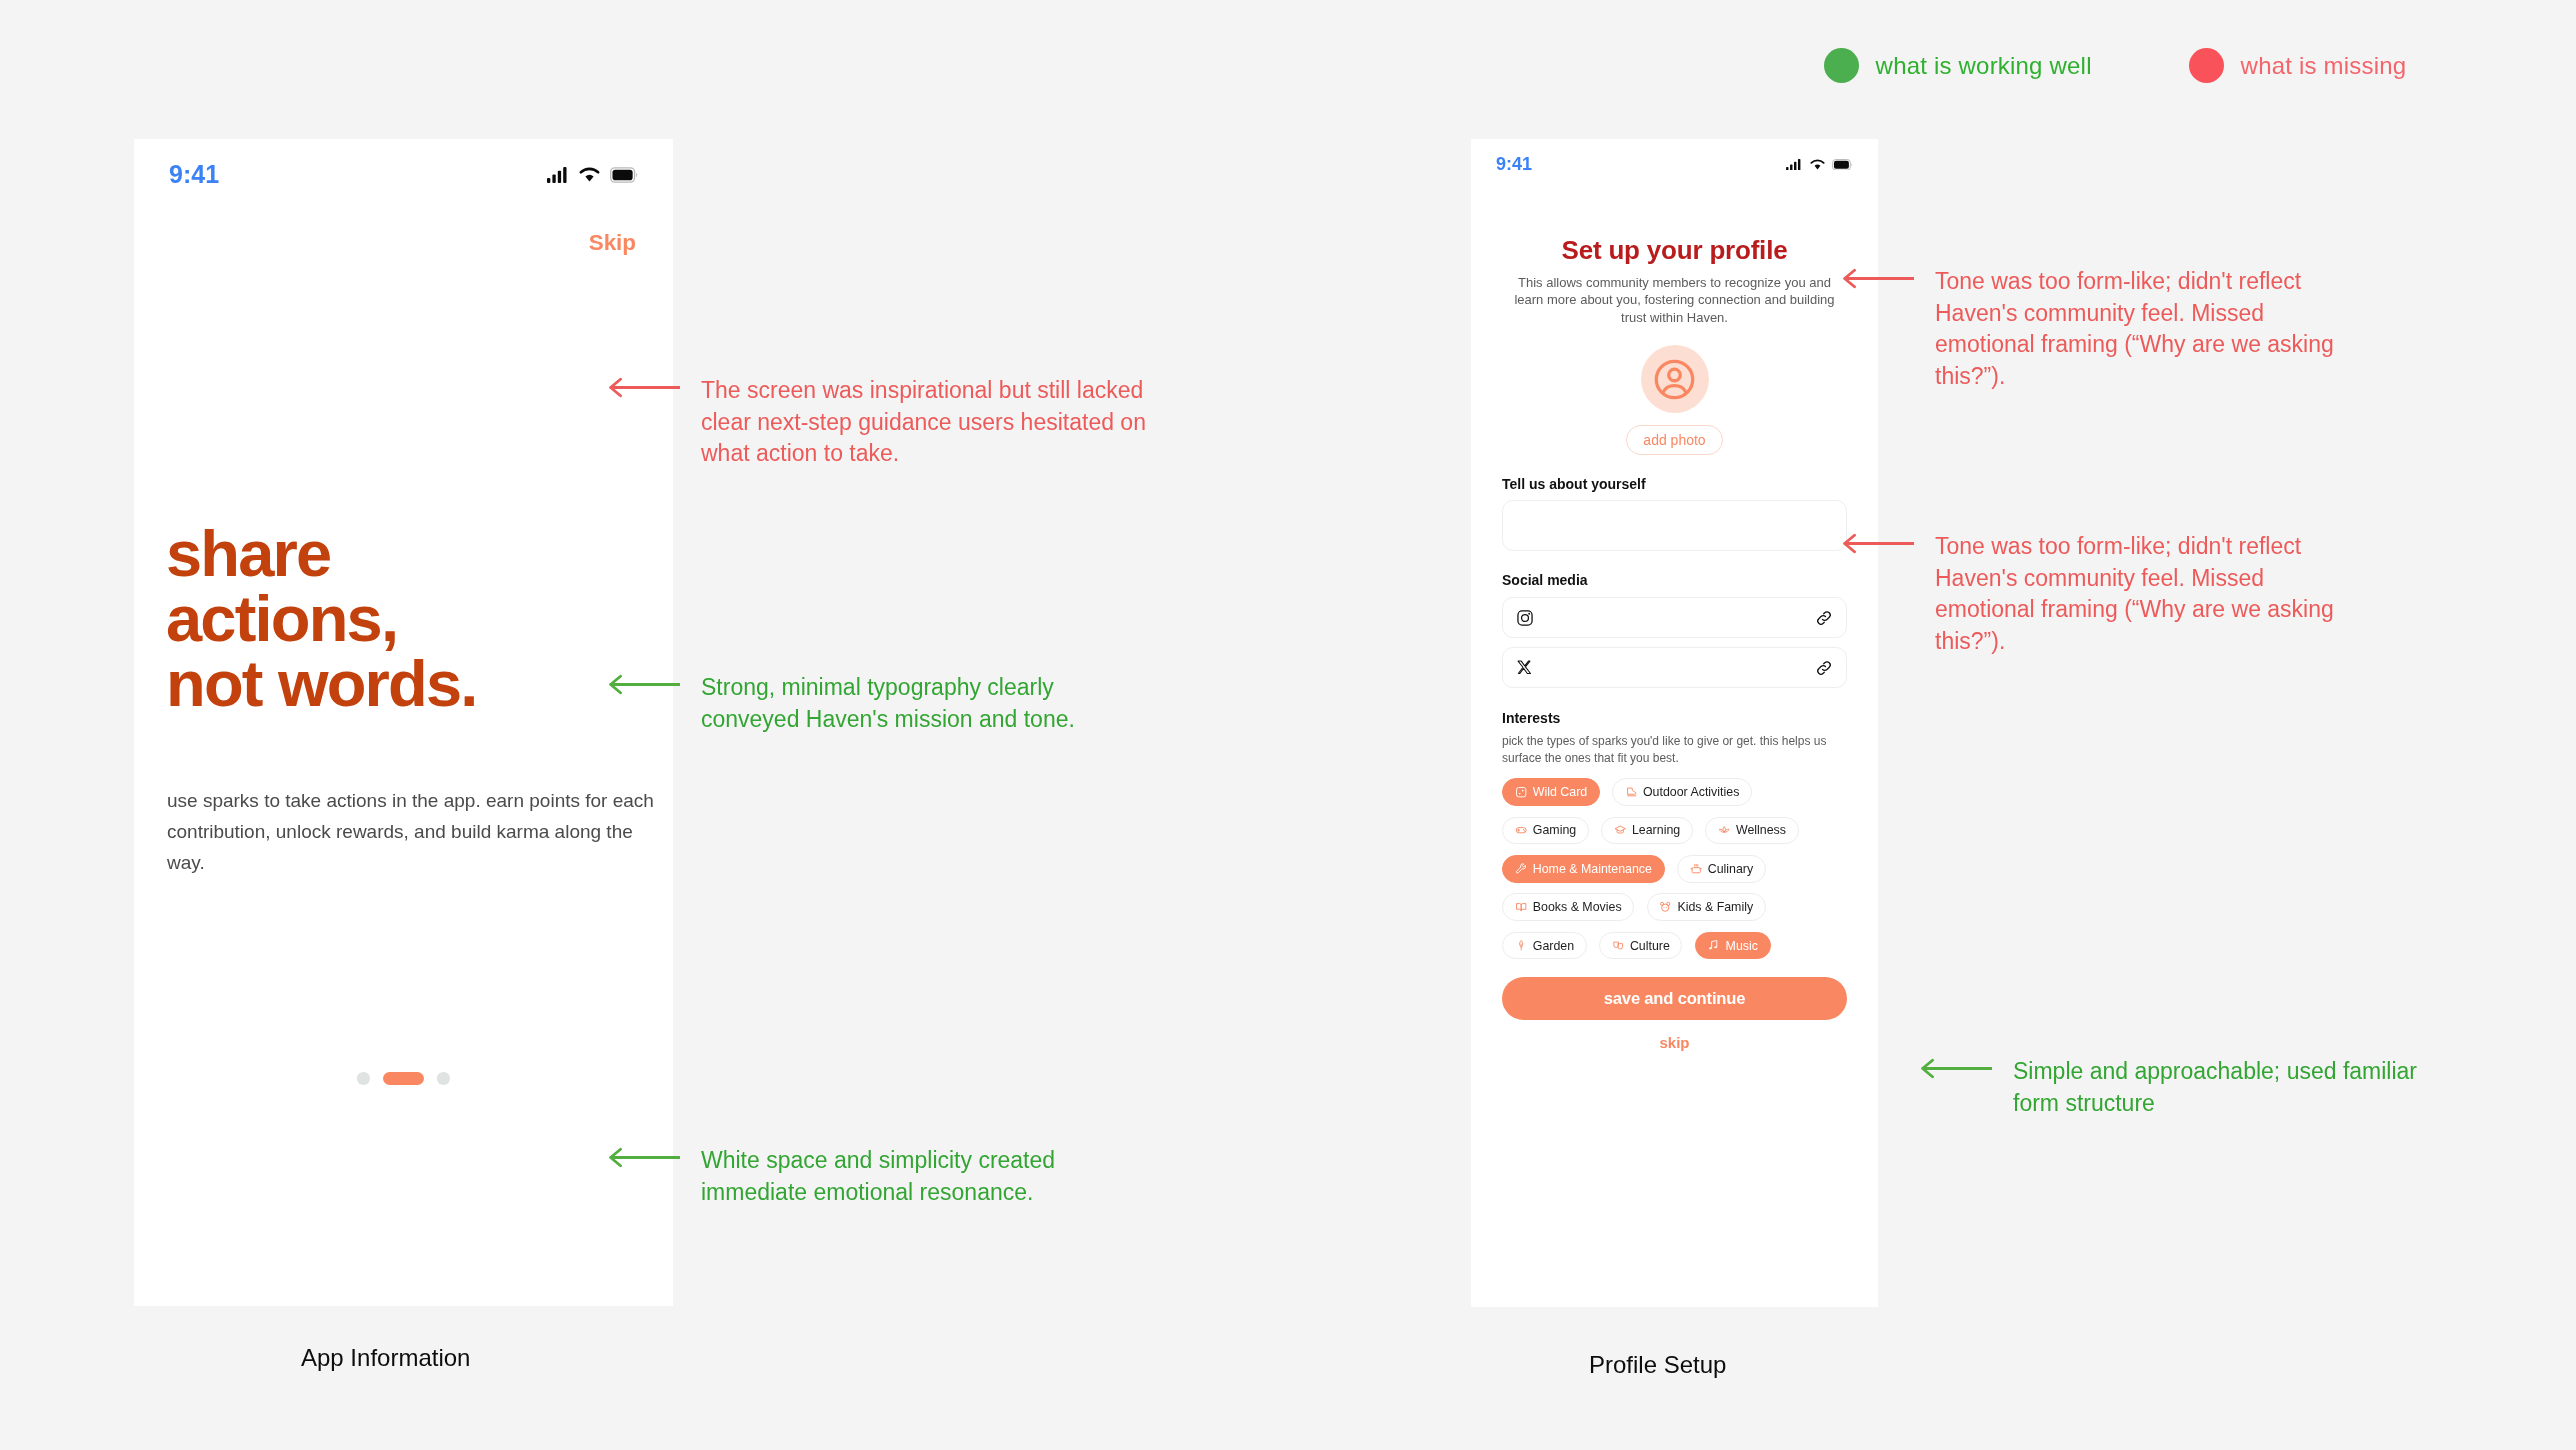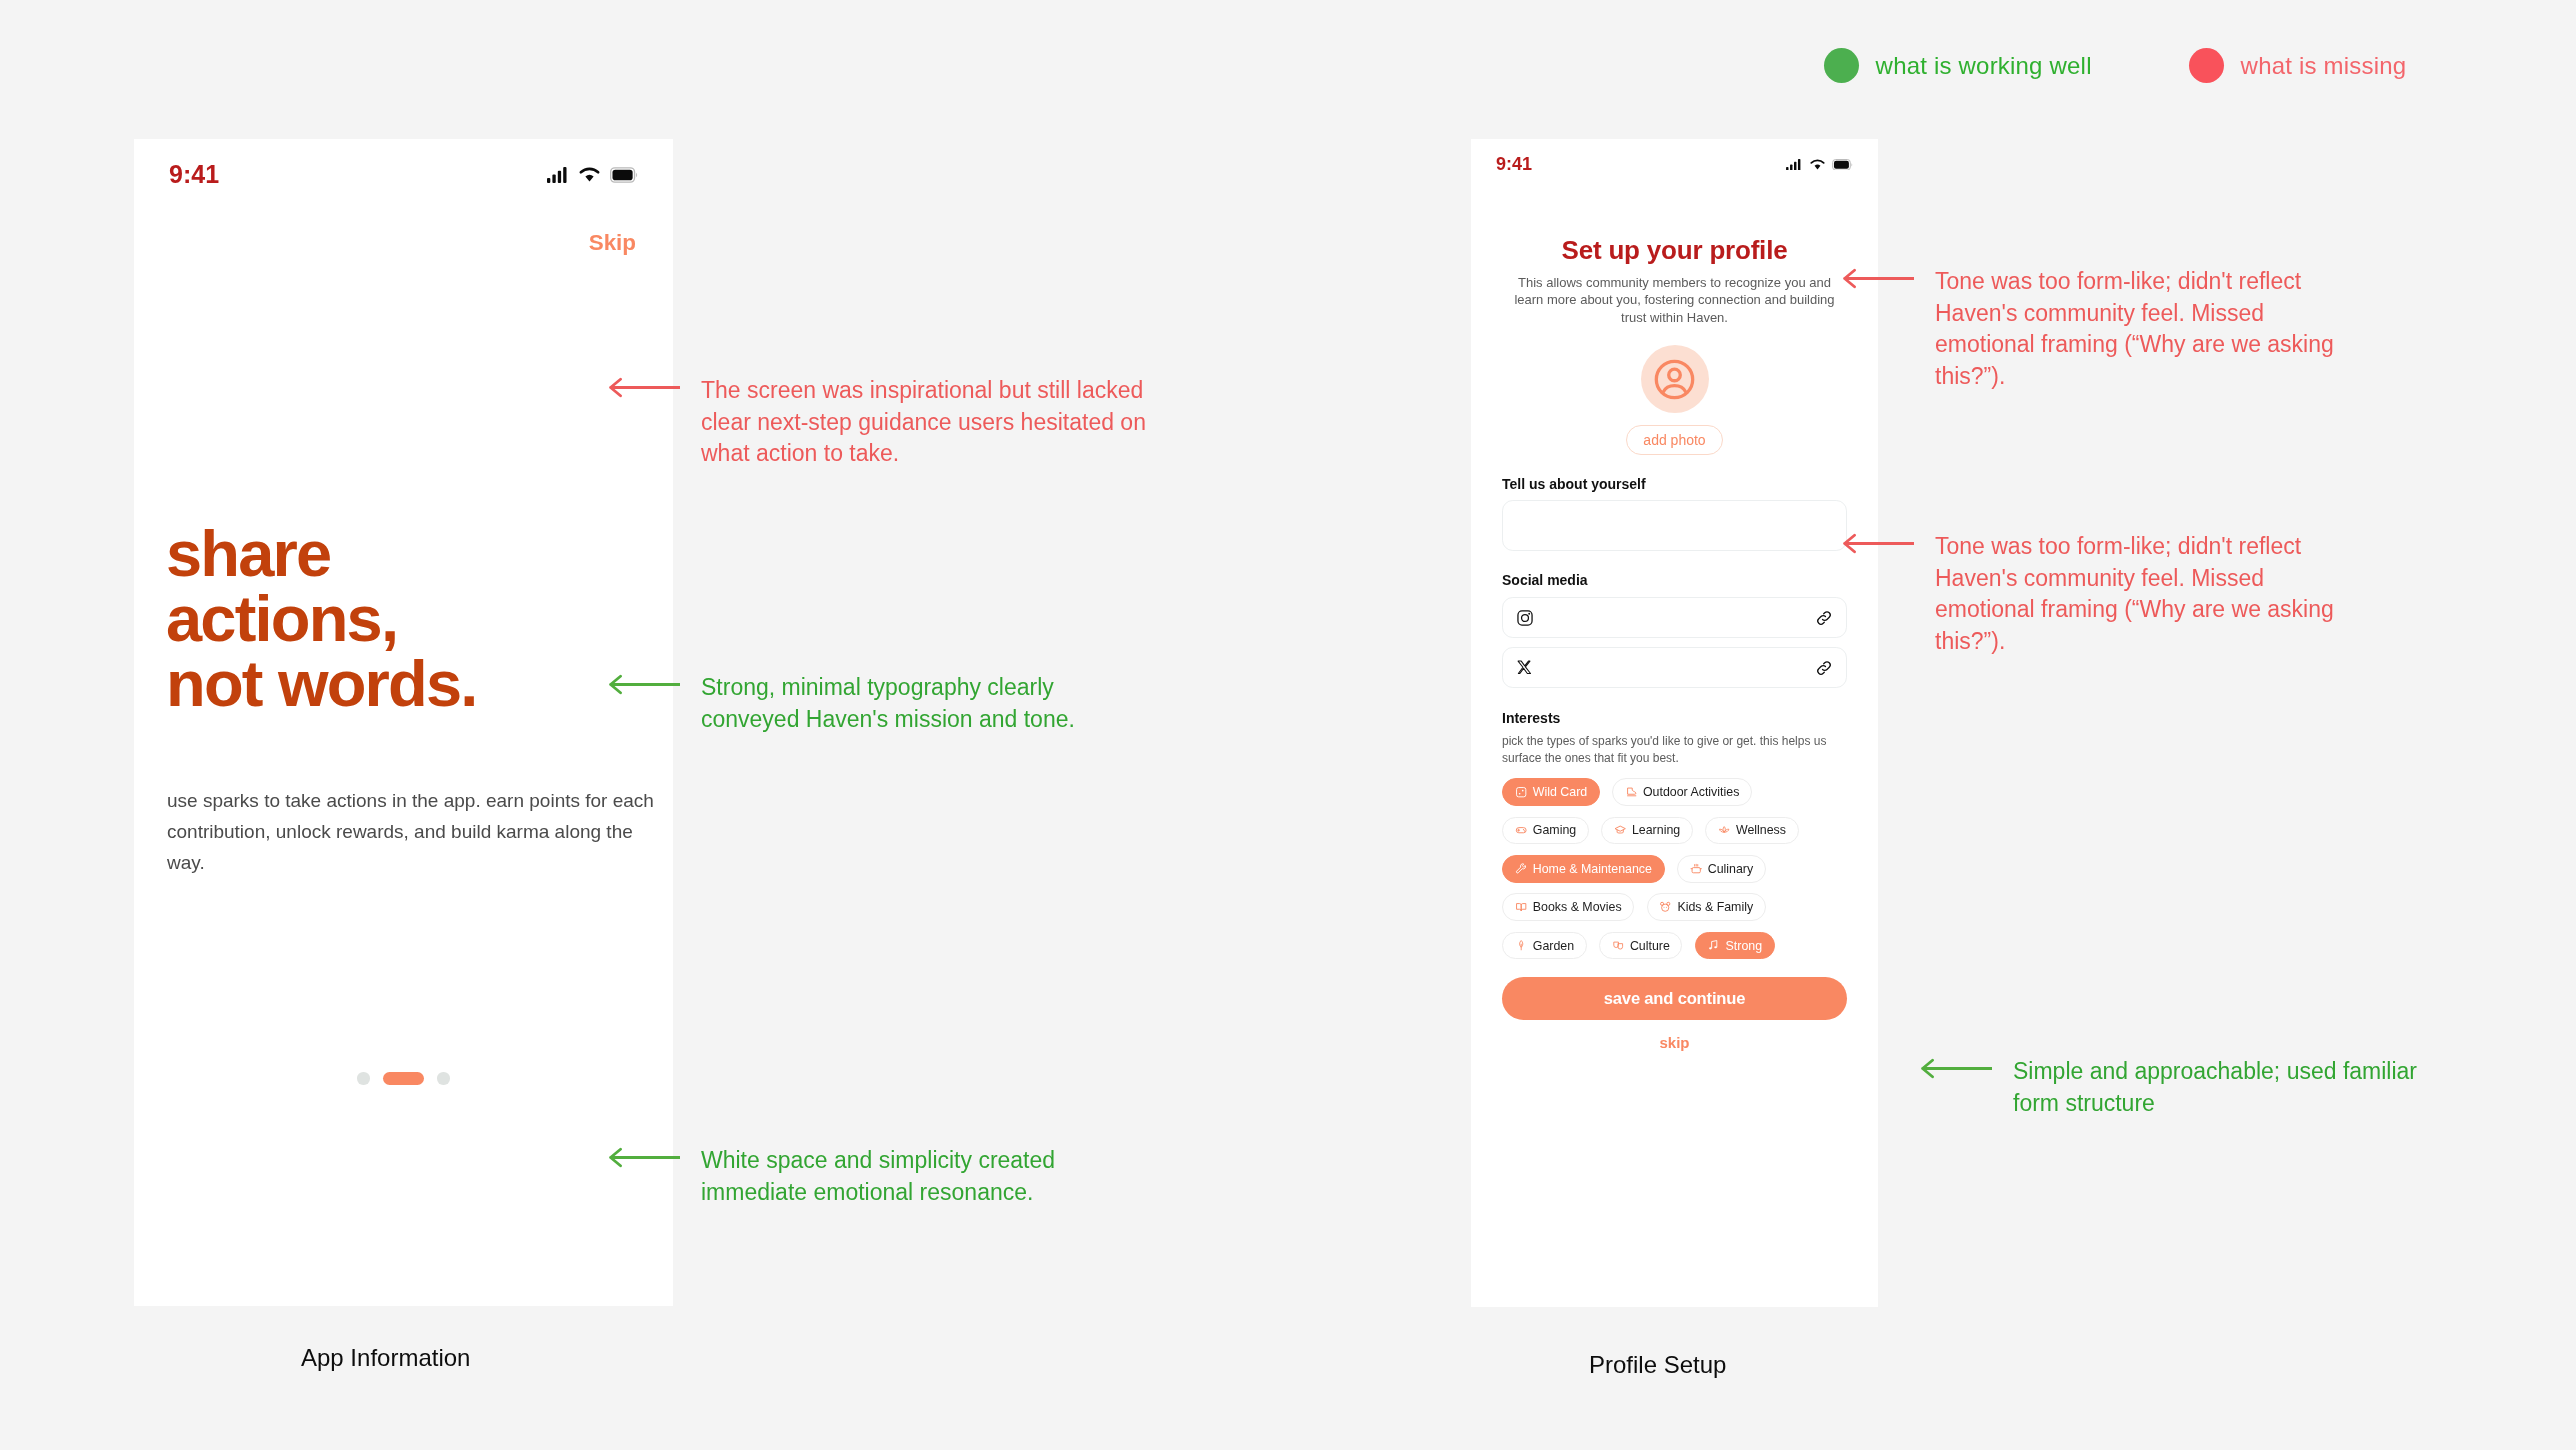--- a/index.html
+++ b/index.html
@@ -17,21 +17,21 @@
   .legend-label { font-size: 24px; letter-spacing: 0.2px; }
   #legend-good { left: 1824px; }
   #legend-bad  { left: 2189px; }
 
   
   .phone { position: absolute; background: #fff; overflow: hidden; }
   #phone-left  { left: 134px;  top: 139px; width: 539px;  height: 1167px; }
   #phone-right { left: 1471px; top: 139px; width: 407px;  height: 1168px; }
 
   .statusbar { display: flex; align-items: center; justify-content: space-between; }
-  .sb-time { font-weight: bold; color: #b91c1c; }
+  .sb-time { font-weight: bold; color: #3b82f6; }
   .sb-icons { display: flex; align-items: center; }
   .sb-icons svg { display: block; }
 
   
   #phone-left .statusbar { padding: 21px 35px 0 35px; }
   #phone-left .sb-time { font-size: 25px; }
   #phone-left .sb-icons { gap: 10px; }
   .skip-top {
     position: absolute; right: 37px; top: 91px;
     color: #f98862; font-weight: bold; font-size: 22.4px;
@@ -316,21 +316,21 @@
               <path d="M11.5 9 h9 v6 a4.5 4.5 0 0 1-9 0 Z" fill="none" stroke="#f98862" stroke-width="1.7" stroke-linejoin="round"></path>
             </svg>
             <span>Culture</span>
           </span>
           <span class="chip selected">
             <svg width="12.4" height="12.4" viewBox="0 0 24 24">
               <path d="M9 18 V5 l10-2 v13" fill="none" stroke="#ffffff" stroke-width="1.8" stroke-linejoin="round"></path>
               <ellipse cx="6.6" cy="18" rx="2.6" ry="2.1" fill="#ffffff"></ellipse>
               <ellipse cx="16.6" cy="16" rx="2.6" ry="2.1" fill="#ffffff"></ellipse>
             </svg>
-            <span>Strong</span>
+            <span>Music</span>
           </span>
         </div>
 
       <div class="save-btn">save and continue</div>
       <div class="skip-bottom">skip</div>
     </div>
   </div>
 
   <div class="caption" id="caption-left">App Information</div>
   <div class="caption" id="caption-right">Profile Setup</div>

